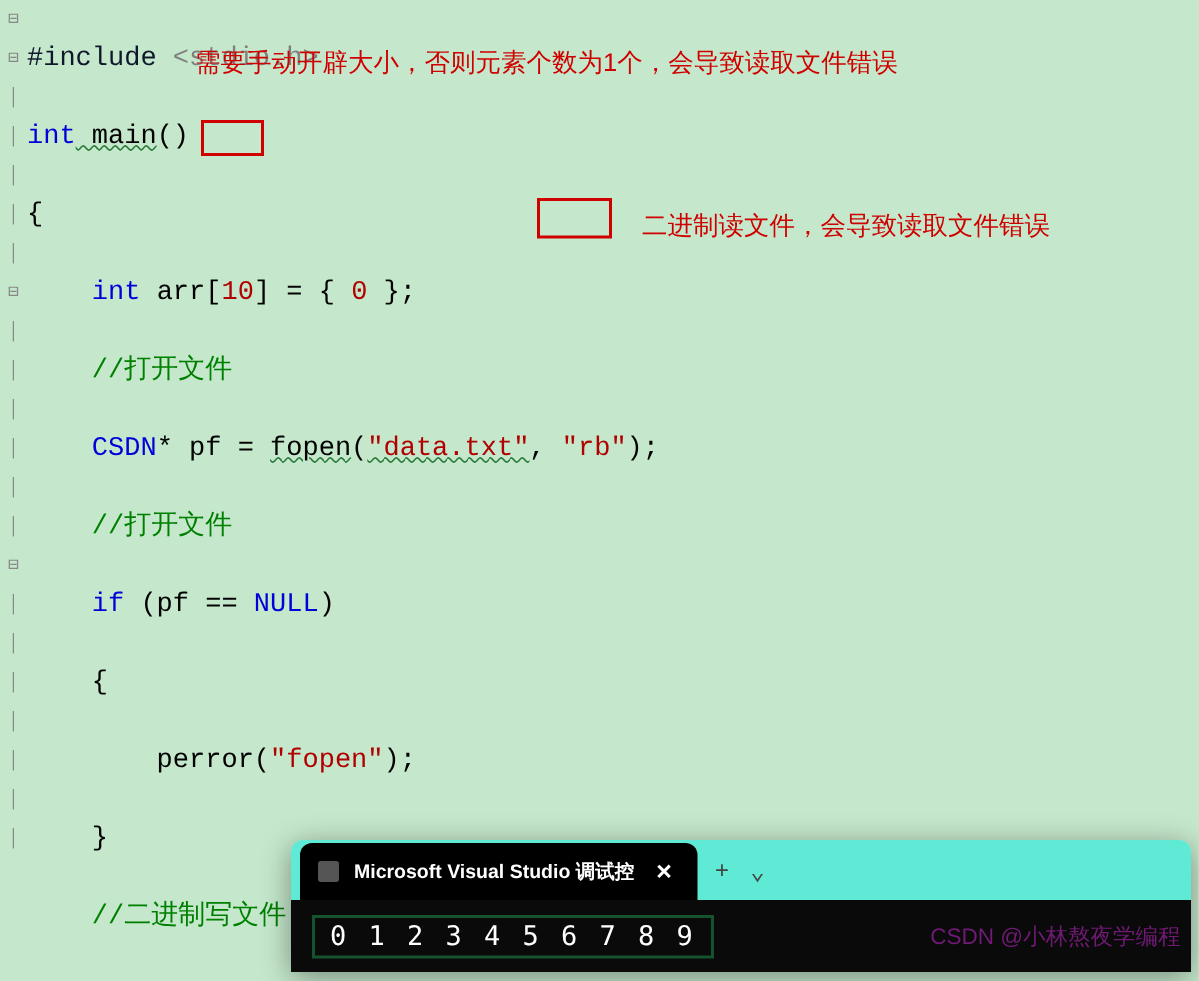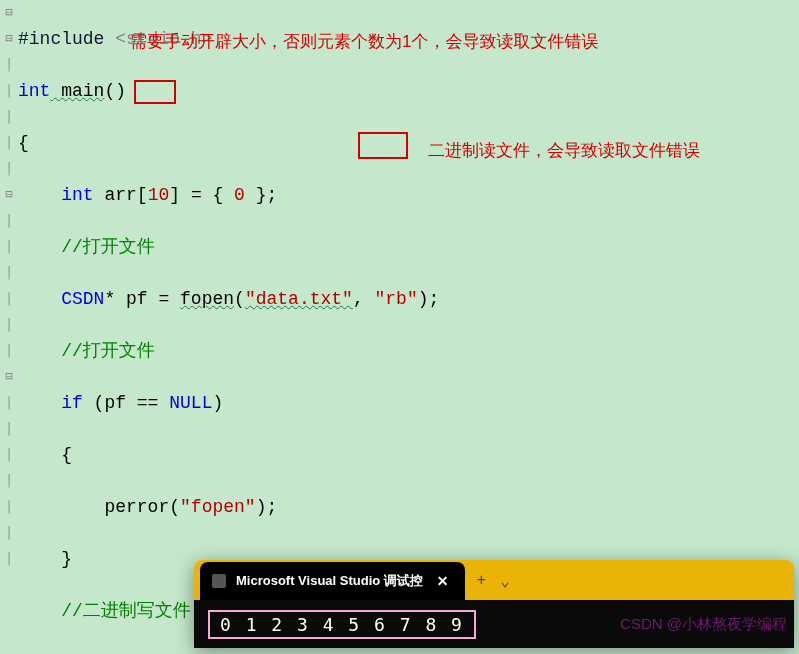--- a/index.html
+++ b/index.html
@@ -80,21 +80,21 @@
     left: 194px;
     top: 560px;
     width: 600px;
     height: 88px;
     box-shadow: 0 4px 20px rgba(0,0,0,0.4);
     border-radius: 8px 8px 0 0;
     overflow: hidden;
   }
   .tab-bar {
     height: 40px;
-    background: #eab308;
+    background: #5eead4;
     display: flex;
     align-items: flex-end;
   }
   .tab {
     background: #000;
     color: #fff;
     height: 38px;
     margin-left: 6px;
     border-radius: 8px 8px 0 0;
     display: flex;
@@ -129,21 +129,21 @@
     height: 48px;
     display: flex;
     align-items: center;
     padding-left: 14px;
   }
   .term-output {
     color: #fff;
     font-family: Consolas, monospace;
     font-size: 18px;
     letter-spacing: 2px;
-    border: 2px solid #f9a8d4;
+    border: 2px solid #14532d;
     padding: 2px 10px;
   }
   .watermark {
     position: absolute;
     right: 12px;
     bottom: 20px;
     color: #701a75;
     font-family: Liberation Sans, sans-serif;
     font-size: 15px;
   }

